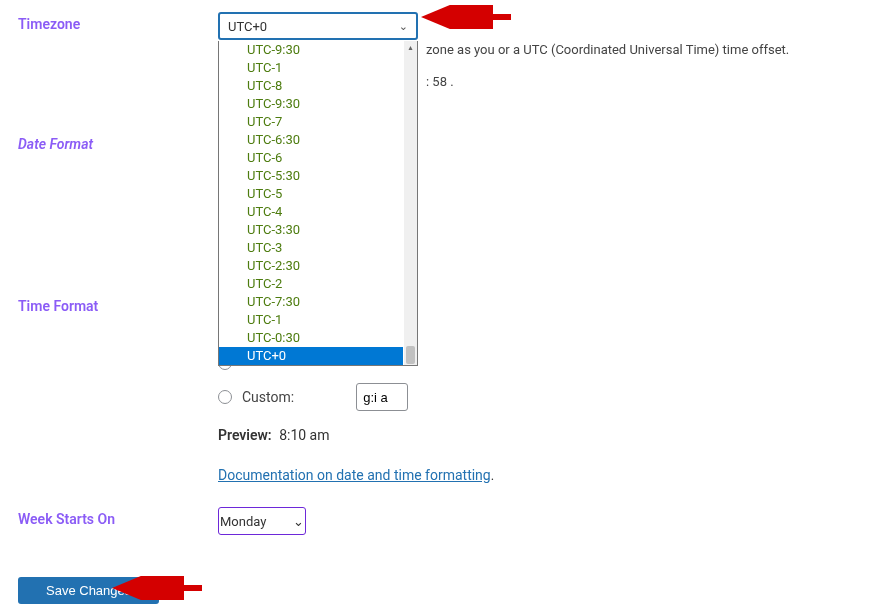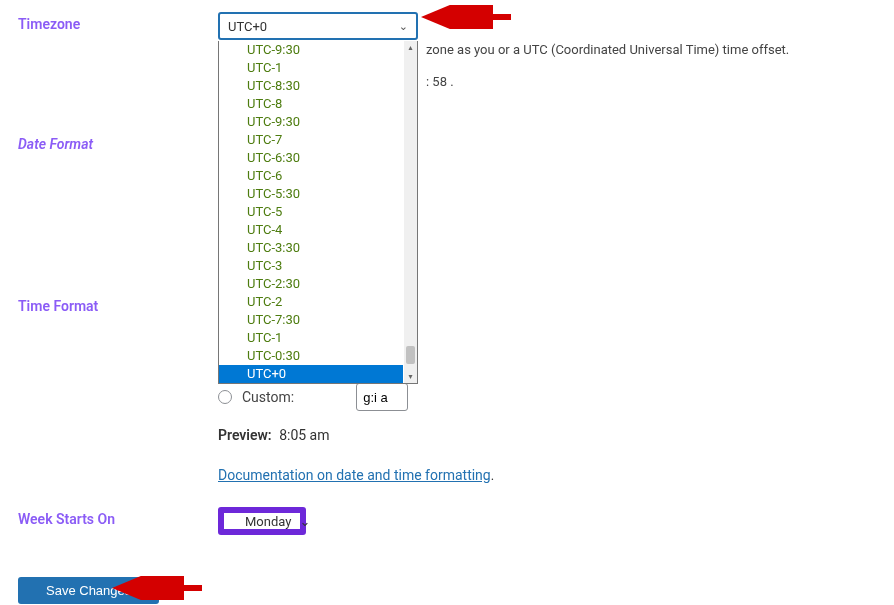--- a/index.html
+++ b/index.html
@@ -145,28 +145,28 @@
     }
     .preview-row strong { font-weight: 600; }
     .doc-link {
       display: inline-block;
       margin-top: 24px;
       color: #2271b1;
       text-decoration: underline;
       font-size: 14px;
     }
     .week-select {
-      border: 6px solid #6d28d9;
+      border: 1px solid #6d28d9;
       border-radius: 3px;
       height: 28px;
       width: 88px;
       display: flex;
       align-items: center;
       justify-content: space-between;
-      padding: 0 21px;
+      padding: 0 1px;
       font-size: 13px;
       background: #fff;
       gap: 8px;
     }
     .save-btn {
       background: #2271b1;
       color: #fff;
       border: none;
       border-radius: 3px;
       padding: 6px 28px;
@@ -201,21 +201,20 @@
     </div>
 
     <div class="hint-text" style="left: 208px; top: 30px;">zone as you or a UTC (Coordinated Universal Time) time offset.</div>
     <div class="hint-text" style="left: 208px; top: 62px;">: 58 .</div>
 
     <div class="dropdown-panel">
       <div class="dropdown-list" id="tz-list">
 
         <div class="dropdown-item">UTC-9:30</div>
           <div class="dropdown-item">UTC-1</div>
-          <div class="dropdown-item">UTC-8:30</div>
           <div class="dropdown-item">UTC-8</div>
           <div class="dropdown-item">UTC-9:30</div>
           <div class="dropdown-item">UTC-7</div>
           <div class="dropdown-item">UTC-6:30</div>
           <div class="dropdown-item">UTC-6</div>
           <div class="dropdown-item">UTC-5:30</div>
           <div class="dropdown-item">UTC-5</div>
           <div class="dropdown-item">UTC-4</div>
           <div class="dropdown-item">UTC-3:30</div>
           <div class="dropdown-item">UTC-3</div>
@@ -265,21 +264,21 @@
     </div>
 
     <div class="radio-row" style="position: relative; height: 32px;">
       <span class="radio-circle"></span>
       <span class="radio-label-txt">Custom:</span>
       <input class="custom-input" value="g:i a" style="">
     </div>
 
     <div class="preview-row">
       <strong>Preview:</strong>
-      <span style="margin-left:4px;">8:05 am</span>
+      <span style="margin-left:4px;">8:10 am</span>
     </div>
 
     <div>
       <a href="#" class="doc-link">Documentation on date and time formatting</a><span>.</span>
     </div>
   </div>
 </div>
 
 
 <div class="form-row" style="">

